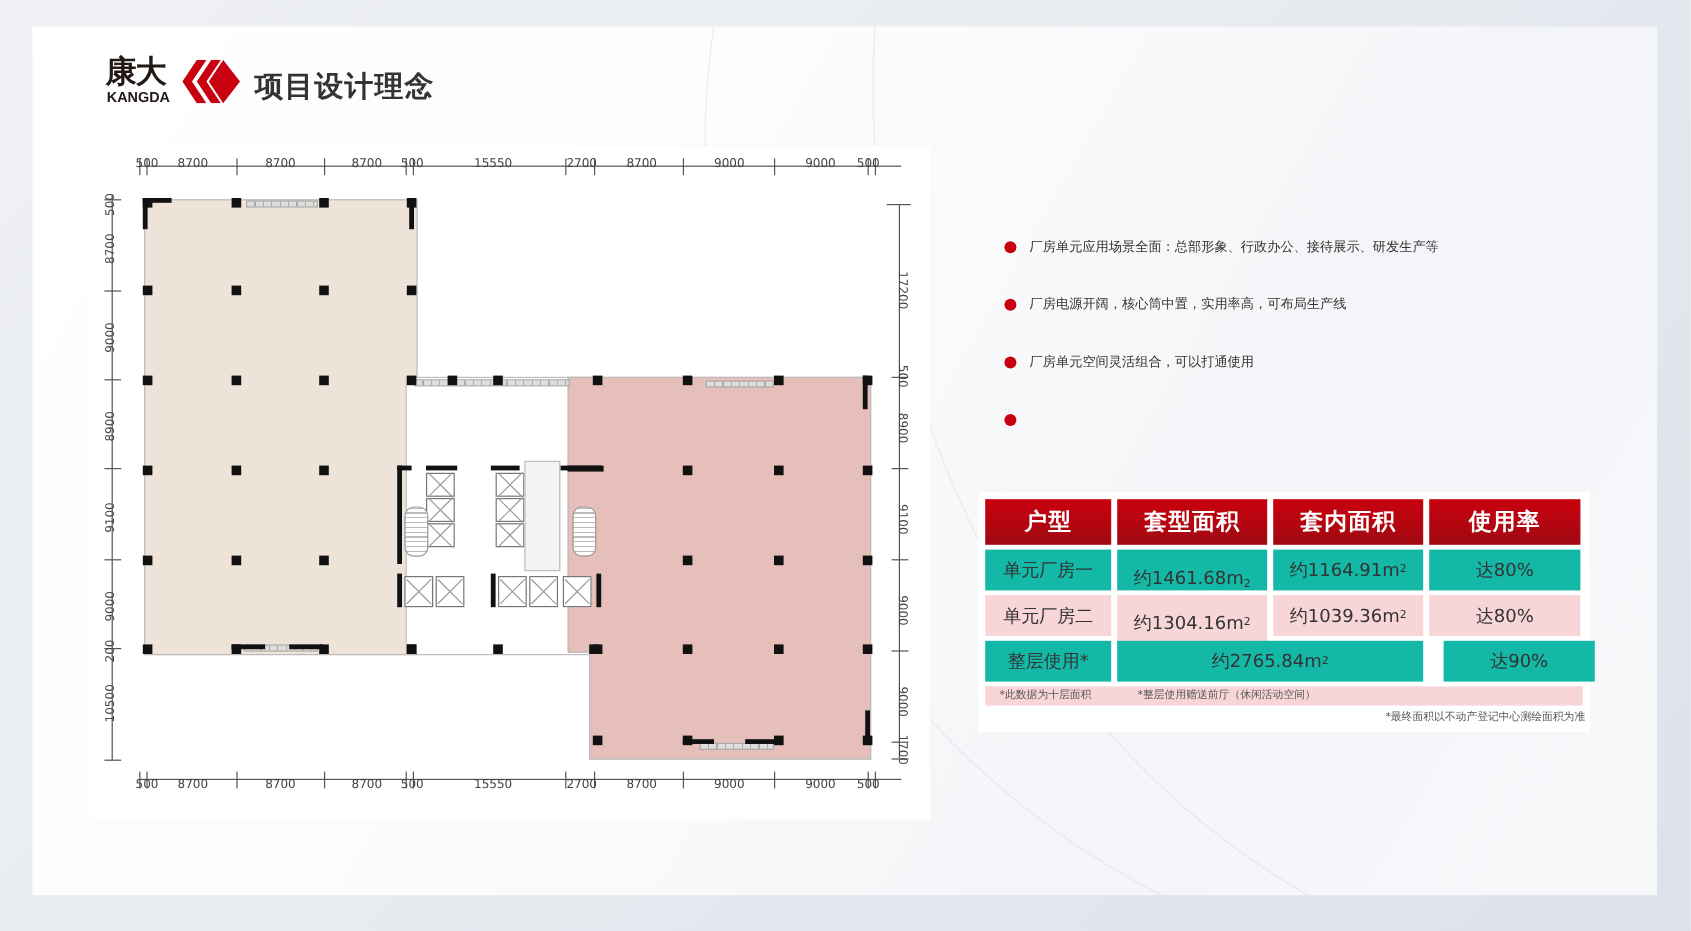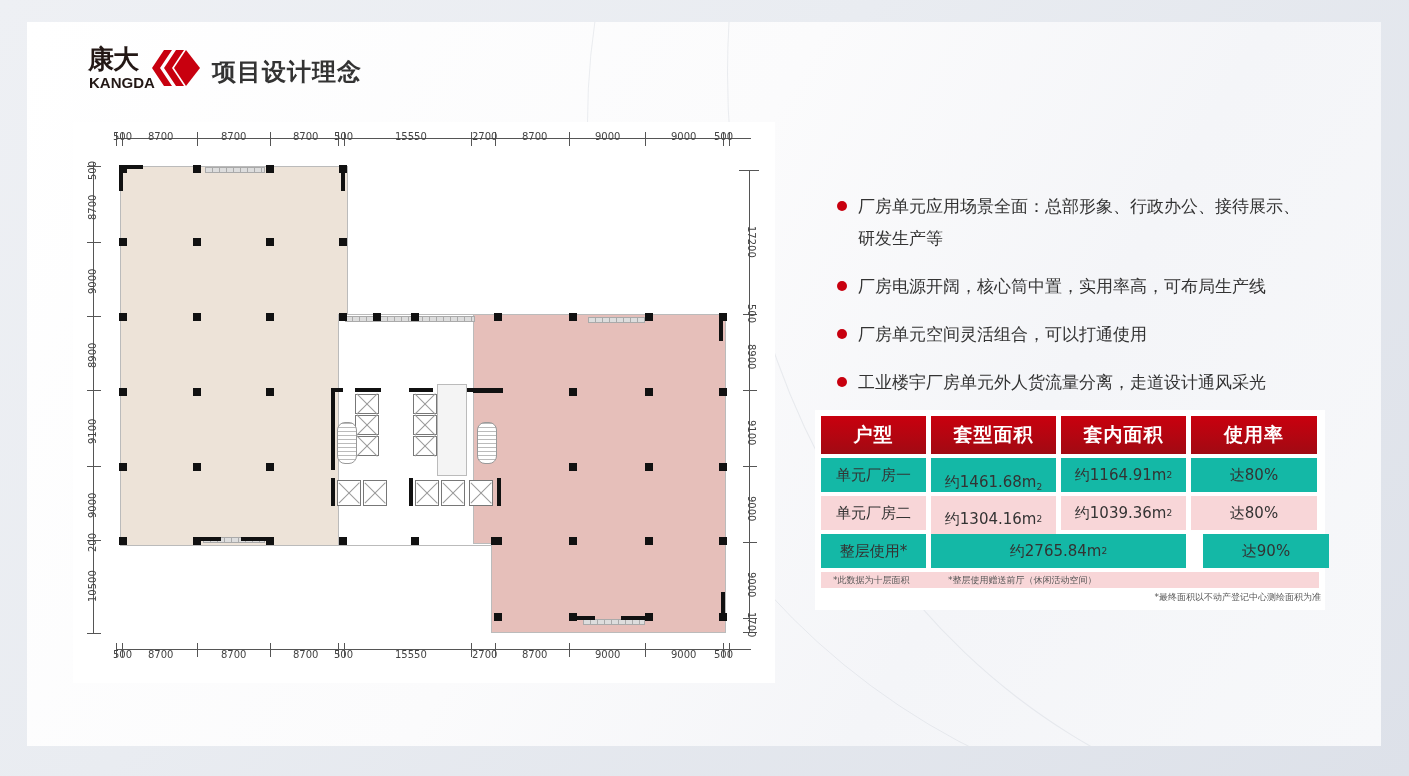--- a/index.html
+++ b/index.html
@@ -4,21 +4,21 @@
 <style>
   html,body{margin:0;padding:0;}
   body{width:1409px;height:776px;position:relative;overflow:hidden;
     background:linear-gradient(135deg,#eef0f4 0%,#e9ecf1 40%,#dde1e9 100%);
     font-family:"DejaVu Sans","Liberation Sans",sans-serif;color:#333;}
   .card{position:absolute;left:27px;top:22px;width:1354px;height:724px;
     background:linear-gradient(120deg,#ffffff 0%,#fbfbfc 45%,#f4f5f8 70%,#f7f8fa 100%);overflow:hidden;}
   .card .swoosh{position:absolute;border-radius:50%;border:1px solid rgba(200,205,215,0.35);}
   .logo{position:absolute;left:88px;top:44px;width:115px;height:46px;}
   .logo .cn{position:absolute;left:0;top:-2px;font-size:26px;font-weight:bold;color:#231815;letter-spacing:-1px;}
-  .logo .en{position:absolute;left:1px;top:30px;font-size:15px;font-weight:bold;color:#231815;letter-spacing:0px;font-family:"Liberation Sans",sans-serif;}
+  .logo .en{position:absolute;left:1px;top:30px;font-size:12px;font-weight:bold;color:#231815;letter-spacing:0px;font-family:"Liberation Sans",sans-serif;}
   .logo svg{position:absolute;left:64px;top:6px;}
   .page-title{position:absolute;left:212px;top:56px;font-size:24px;font-weight:bold;color:#333;letter-spacing:1px;}
 
   .plan{position:absolute;left:73px;top:122px;width:702px;height:561px;background:#fff;}
   .dim{position:absolute;font-size:10px;color:#444;font-family:"DejaVu Sans",sans-serif;white-space:nowrap;}
   .vdim{position:absolute;font-size:10px;color:#444;white-space:nowrap;transform-origin:left top;}
   .vdim.l{transform:rotate(-90deg);}
   .vdim.r{transform:rotate(90deg);}
   .line{position:absolute;background:#555;}
   .unit-a{position:absolute;background:#ede3d8;border:1px solid #bbb;}
@@ -27,21 +27,21 @@
   .col{position:absolute;width:8px;height:8px;background:#111;}
   .wall{position:absolute;background:#111;}
   .elev{position:absolute;border:1px solid #777;background:#fff;}
   .elev::before,.elev::after{content:"";position:absolute;left:50%;top:50%;width:130%;height:1px;background:#999;}
   .elev::before{transform:translate(-50%,-50%) rotate(45deg);}
   .elev::after{transform:translate(-50%,-50%) rotate(-45deg);}
   .stair{position:absolute;border:1px solid #999;border-radius:8px;background:repeating-linear-gradient(0deg,#fff 0 3px,#bbb 3px 4px);}
   .win{position:absolute;background:repeating-linear-gradient(90deg,#ddd 0 6px,#aaa 6px 7px);border:1px solid #aaa;}
 
   .bullets{position:absolute;left:835px;top:190px;width:480px;}
-  .bullet{position:relative;padding-left:23px;font-size:17px;line-height:32px;color:#333;margin-bottom:16px;}
+  .bullet{position:relative;padding-left:23px;font-size:11px;line-height:32px;color:#333;margin-bottom:16px;}
   .bullet .dot{position:absolute;left:2px;top:11px;width:10px;height:10px;border-radius:50%;background:#c8000f;}
 
   .tbl{position:absolute;left:815px;top:410px;width:510px;height:200px;background:#fff;}
   .th,.td{position:absolute;display:flex;align-items:center;justify-content:center;}
   .th{background:linear-gradient(180deg,#c9000e 0%,#a10a13 100%);color:#fff;font-size:19px;font-weight:bold;letter-spacing:1px;}
   .td{font-size:15px;color:#333;}
   .td.g{background:#14b8a6;}
   .td.p{background:#f8d6d8;}
   .td sup{font-size:9px;}
   .note1{position:absolute;left:6px;top:162px;width:498px;height:16px;background:#f8d6d8;font-size:9px;color:#555;line-height:16px;}
@@ -258,21 +258,20 @@
   <div class="bullet">
     <span class="dot"></span>
     <span>厂房电源开阔，核心筒中置，实用率高，可布局生产线</span>
   </div>
   <div class="bullet">
     <span class="dot"></span>
     <span>厂房单元空间灵活组合，可以打通使用</span>
   </div>
   <div class="bullet">
     <span class="dot"></span>
-    <span>工业楼宇厂房单元外人货流量分离，走道设计通风采光</span>
   </div>
 </div>
 
 <div class="tbl">
   <div class="th" style="left:6px;top:6px;width:105px;height:38px;">户型</div>
   <div class="th" style="left:116px;top:6px;width:125px;height:38px;">套型面积</div>
   <div class="th" style="left:246px;top:6px;width:125px;height:38px;">套内面积</div>
   <div class="th" style="left:376px;top:6px;width:126px;height:38px;">使用率</div>
 
   <div class="td g" style="left:6px;top:48px;width:105px;height:34px;">单元厂房一</div>

